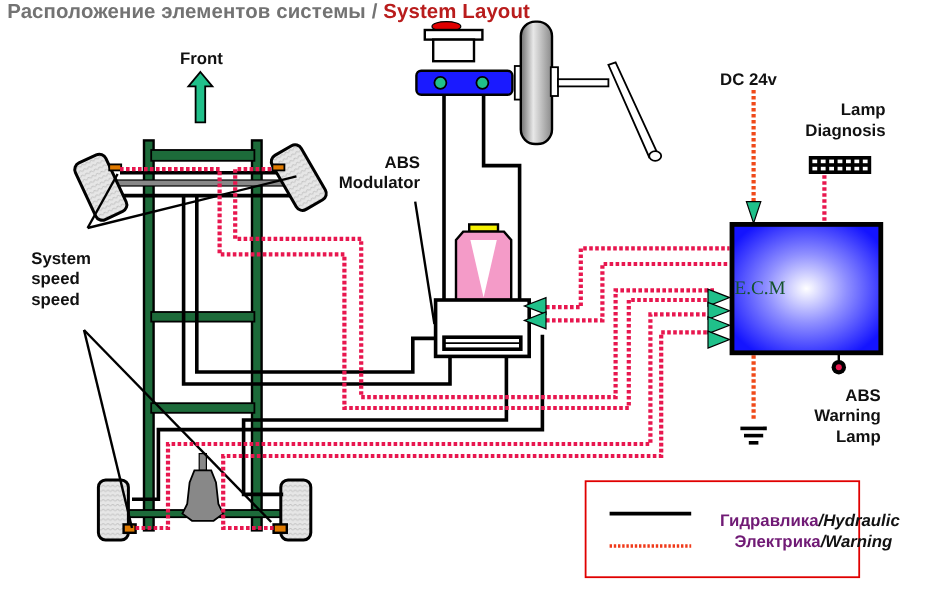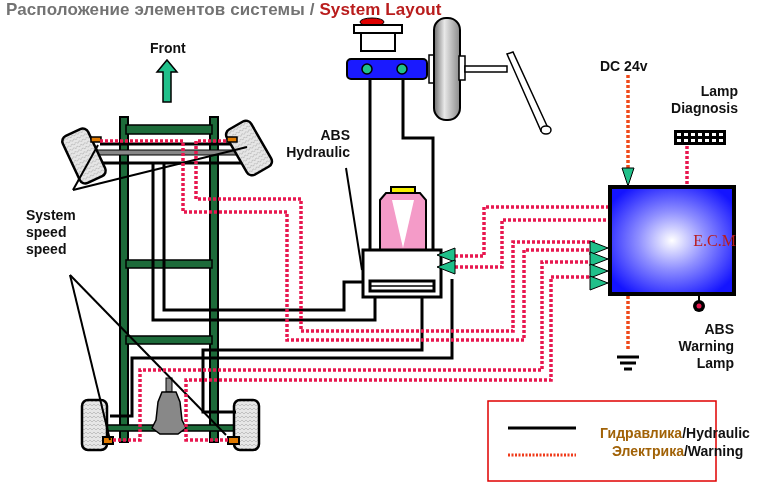--- a/index.html
+++ b/index.html
@@ -2,23 +2,23 @@
 <html><head>
 <meta charset="utf-8">
 <style>
   html, body { margin:0; padding:0; background:#ffffff; }
   body { width:774px; height:493px; position:relative; overflow:hidden; font-family:"Liberation Sans", sans-serif; }
   .title { position:absolute; left:6px; top:0px; font-size:17px; font-weight:bold; white-space:nowrap; letter-spacing:0.1px; }
   .title .ru { color:#737373; }
   .title .en { color:#b91c1c; }
   .lbl { position:absolute; font-size:14px; font-weight:bold; color:#111; text-align:right; line-height:17px; white-space:nowrap; }
   .legend-txt { position:absolute; font-size:14px; font-weight:bold; white-space:nowrap; line-height:18px; }
-  .legend-txt .ru { color:#a16207; }
-  .legend-txt .en { color:#111; }
-  .ecm-lbl { position:absolute; left:612px; top:232px; width:124px; text-align:right; font-family:"Liberation Serif", serif; font-size:16px; color:#b91c1c; }
+  .legend-txt .ru { color:#701a75; }
+  .legend-txt .en { color:#111;font-style:italic; }
+  .ecm-lbl { position:absolute; left:612px; top:232px; width:124px; text-align:left; font-family:"Liberation Serif", serif; font-size:16px; color:#14532d; }
   svg { position:absolute; left:0; top:0; }
 </style>
 </head>
 <body>
 
 <div class="title">
   <span class="ru">Расположение элементов системы / </span><span class="en">System Layout</span>
 </div>
 
 <svg width="774" height="493" viewBox="0 0 774 493">
@@ -200,21 +200,21 @@
     <rect x="488" y="401" width="228" height="80" fill="none" stroke="#e00000" stroke-width="1.5"></rect>
     <line x1="508" y1="428" x2="576" y2="428" stroke="#000" stroke-width="3"></line>
     <line x1="508" y1="455" x2="576" y2="455" stroke="#f03a1a" stroke-width="3" stroke-dasharray="2,1.5"></line>
   </g>
 </svg>
 
 <div class="lbl" style="left:150px; top:40px;">Front</div>
 
 <div class="lbl" style="left:280px; top:127px; width:70px;">
   <div>ABS</div>
-  <div>Hydraulic</div>
+  <div>Modulator</div>
 </div>
 
 <div class="lbl" style="left:26px; top:207px; text-align:left;">
   <div>System</div>
   <div>speed</div>
   <div>speed</div>
 </div>
 
 <div class="lbl" style="left:600px; top:58px;">DC 24v</div>
 

